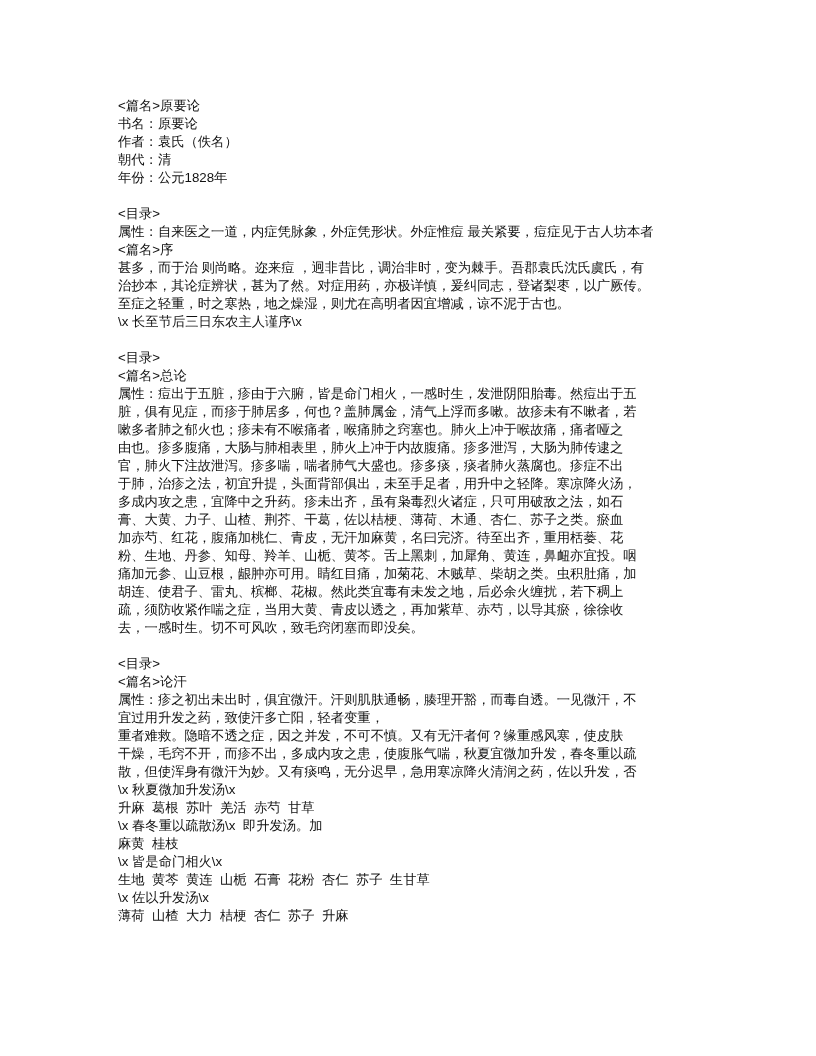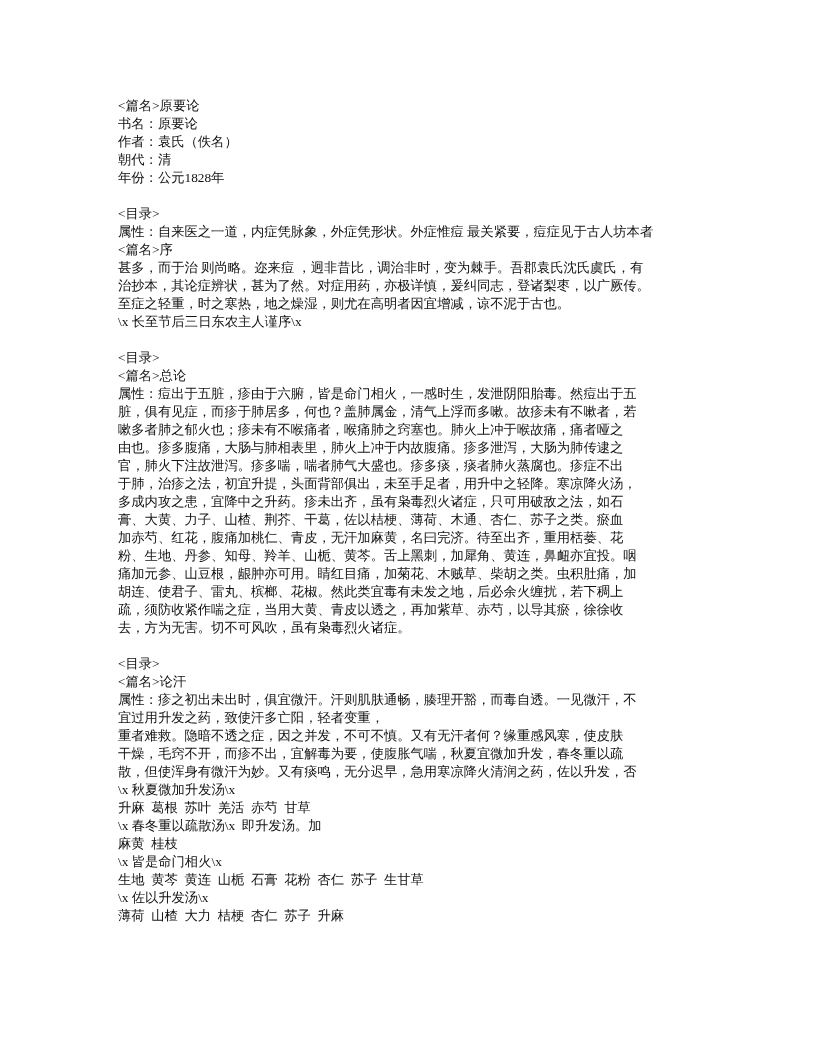--- a/index.html
+++ b/index.html
@@ -1,19 +1,19 @@
 <!DOCTYPE html>
 <html><head>
 <meta charset="utf-8">
 <style>
   html, body { margin: 0; padding: 0; background: #ffffff; }
   body { width: 816px; height: 1056px; position: relative; overflow: hidden; }
   .page {
     position: absolute; left: 118px; top: 97px; width: 600px;
-    font-family: Liberation Serif, serif;
+    font-family: Liberation Sans, sans-serif;
     font-size: 13.3px; line-height: 18px; color: #111111;
   }
   .line { white-space: pre; height: 18px; }
   .blank { height: 18px; }
 </style>
 </head>
 <body>
 
 <div class="page">
   <div class="line">&lt;篇名&gt;原要论</div>
@@ -43,31 +43,31 @@
     <div class="line">由也。疹多腹痛，大肠与肺相表里，肺火上冲于内故腹痛。疹多泄泻，大肠为肺传逮之</div>
     <div class="line">官，肺火下注故泄泻。疹多喘，喘者肺气大盛也。疹多痰，痰者肺火蒸腐也。疹症不出</div>
     <div class="line">于肺，治疹之法，初宜升提，头面背部俱出，未至手足者，用升中之轻降。寒凉降火汤，</div>
     <div class="line">多成内攻之患，宜降中之升药。疹未出齐，虽有枭毒烈火诸症，只可用破敌之法，如石</div>
     <div class="line">膏、大黄、力子、山楂、荆芥、干葛，佐以桔梗、薄荷、木通、杏仁、苏子之类。瘀血</div>
     <div class="line">加赤芍、红花，腹痛加桃仁、青皮，无汗加麻黄，名曰完济。待至出齐，重用栝蒌、花</div>
     <div class="line">粉、生地、丹参、知母、羚羊、山栀、黄芩。舌上黑刺，加犀角、黄连，鼻衄亦宜投。咽</div>
     <div class="line">痛加元参、山豆根，龈肿亦可用。睛红目痛，加菊花、木贼草、柴胡之类。虫积肚痛，加</div>
     <div class="line">胡连、使君子、雷丸、槟榔、花椒。然此类宜毒有未发之地，后必余火缠扰，若下稠上</div>
     <div class="line">疏，须防收紧作喘之症，当用大黄、青皮以透之，再加紫草、赤芍，以导其瘀，徐徐收</div>
-    <div class="line">去，方为无害。切不可风吹，虽有枭毒烈火诸症。</div>
+    <div class="line">去，一感时生。切不可风吹，致毛窍闭塞而即没矣。</div>
   </div>
   <div class="blank"></div>
 
   <div>
     <div class="line">&lt;目录&gt;</div>
     <div class="line">&lt;篇名&gt;论汗</div>
     <div class="line">属性：疹之初出未出时，俱宜微汗。汗则肌肤通畅，腠理开豁，而毒自透。一见微汗，不</div>
     <div class="line">宜过用升发之药，致使汗多亡阳，轻者变重，</div>
     <div class="line">重者难救。隐暗不透之症，因之并发，不可不慎。又有无汗者何？缘重感风寒，使皮肤</div>
-    <div class="line">干燥，毛窍不开，而疹不出，宜解毒为要，使腹胀气喘，秋夏宜微加升发，春冬重以疏</div>
+    <div class="line">干燥，毛窍不开，而疹不出，多成内攻之患，使腹胀气喘，秋夏宜微加升发，春冬重以疏</div>
     <div class="line">散，但使浑身有微汗为妙。又有痰鸣，无分迟早，急用寒凉降火清润之药，佐以升发，否</div>
     <div class="line">\x 秋夏微加升发汤\x</div>
     <div class="line">升麻  葛根  苏叶  羌活  赤芍  甘草</div>
     <div class="line">\x 春冬重以疏散汤\x  即升发汤。加</div>
     <div class="line">麻黄  桂枝</div>
     <div class="line">\x 皆是命门相火\x</div>
     <div class="line">生地  黄芩  黄连  山栀  石膏  花粉  杏仁  苏子  生甘草</div>
     <div class="line">\x 佐以升发汤\x</div>
     <div class="line">薄荷  山楂  大力  桔梗  杏仁  苏子  升麻</div>
   </div>

